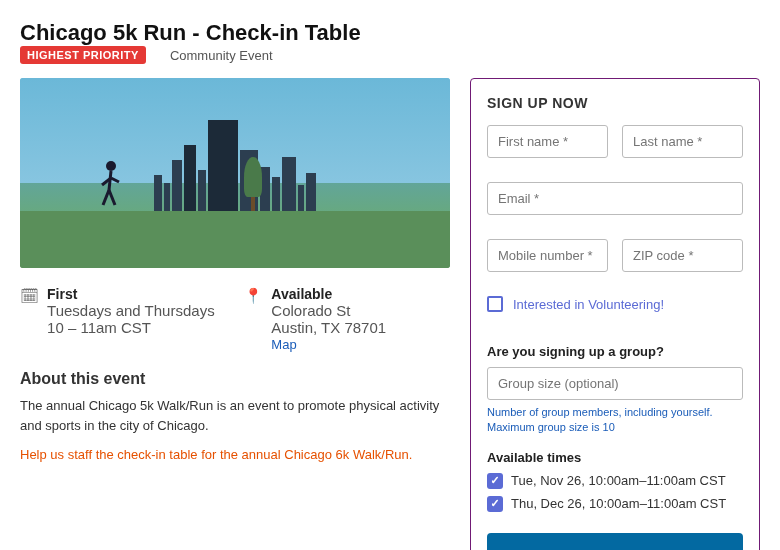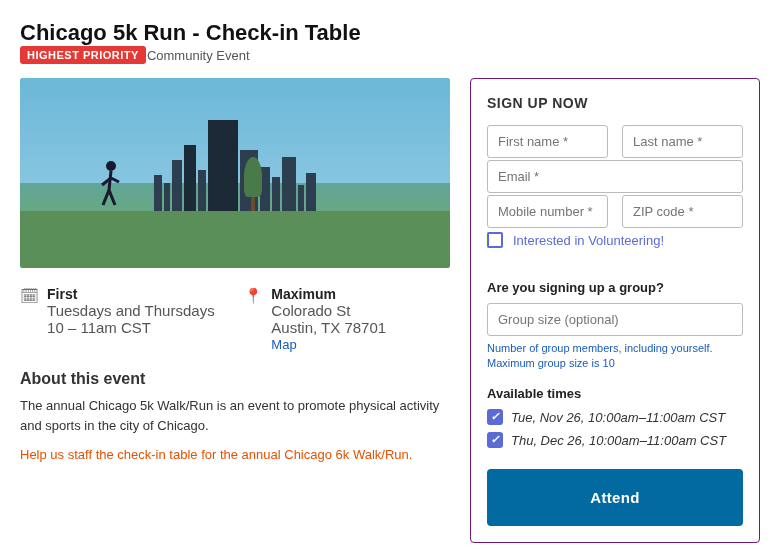--- a/index.html
+++ b/index.html
@@ -14,21 +14,21 @@
     }
     .page-title {
       font-size: 22px;
       font-weight: bold;
       margin-bottom: 0;
       color: #111;
     }
     .badge-row {
       display: flex;
       align-items: center;
-      gap: 1px;
+      gap: 24px;
       margin-bottom: 14px;
     }
     .badge-priority {
       background: #e53935;
       color: #fff;
       font-size: 11px;
       font-weight: bold;
       padding: 3px 7px;
       border-radius: 3px;
       letter-spacing: 0.5px;
@@ -161,21 +161,21 @@
     .signup-title {
       font-size: 14px;
       font-weight: bold;
       color: #333;
       letter-spacing: 0.5px;
       margin-bottom: 14px;
     }
     .form-row {
       display: flex;
       gap: 14px;
-      margin-bottom: 2px;
+      margin-bottom: 24px;
       justify-content: flex-end;
     }
     .form-input {
       width: 100%;
       border: 1px solid #bbb;
       border-radius: 3px;
       padding: 8px 10px;
       font-size: 13px;
       color: #999;
       outline: none;
@@ -213,24 +213,23 @@
     }
     .available-times-title {
       font-weight: bold;
       font-size: 13px;
       color: #222;
       margin-top: 14px;
       margin-bottom: 8px;
     }
     .time-option {
       display: flex;
-      align-items: flex-end;
+      align-items: center;
       gap: 8px;
       margin-bottom: 7px;
-      font-style: italic;
     }
     .time-checkbox {
       width: 16px;
       height: 16px;
       background: #5b6bd5;
       border-radius: 3px;
       flex-shrink: 0;
       display: flex;
       align-items: center;
       justify-content: center;
@@ -313,21 +312,21 @@
         <span class="info-icon">🗓</span>
         <div>
           <div class="info-label">First</div>
           <div class="info-value">Tuesdays and Thursdays</div>
           <div class="info-value">10 – 11am CST</div>
         </div>
       </div>
       <div class="info-block">
         <span class="info-icon">📍</span>
         <div>
-          <div class="info-label">Maximum</div>
+          <div class="info-label">Available</div>
           <div class="info-value">Colorado St</div>
           <div class="info-value">Austin, TX 78701</div>
           <a class="map-link" href="#">Map</a>
         </div>
       </div>
     </div>
 
     <div class="about-section">
       <h2 class="about-title">About this event</h2>
       <p class="about-text">The annual Chicago 5k Walk/Run is an event to promote physical activity and sports in the city of Chicago.</p>

